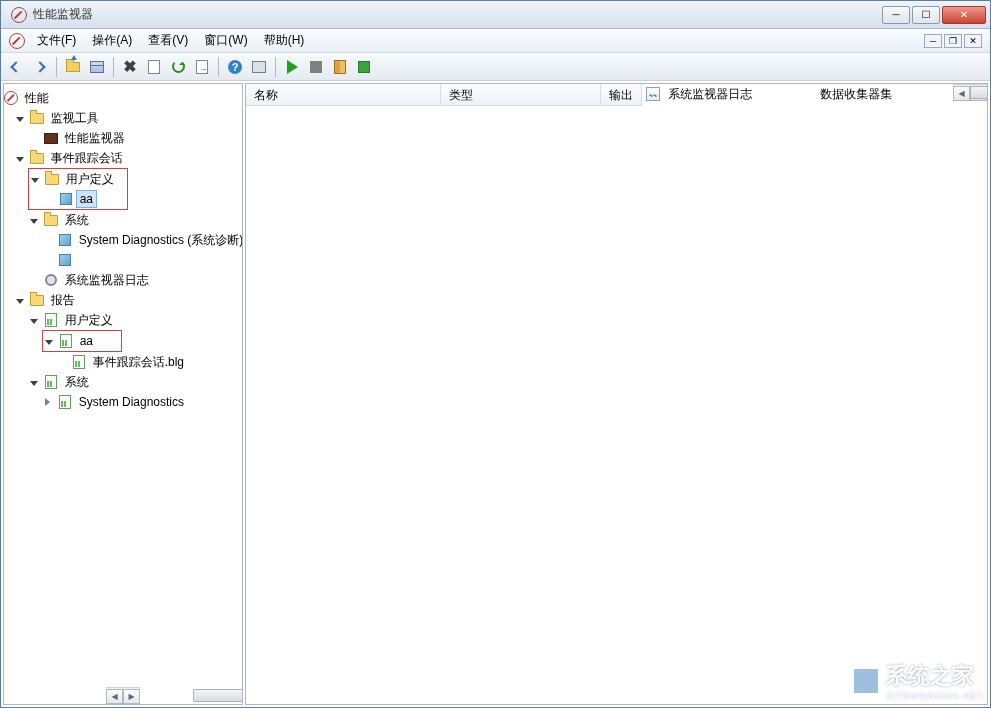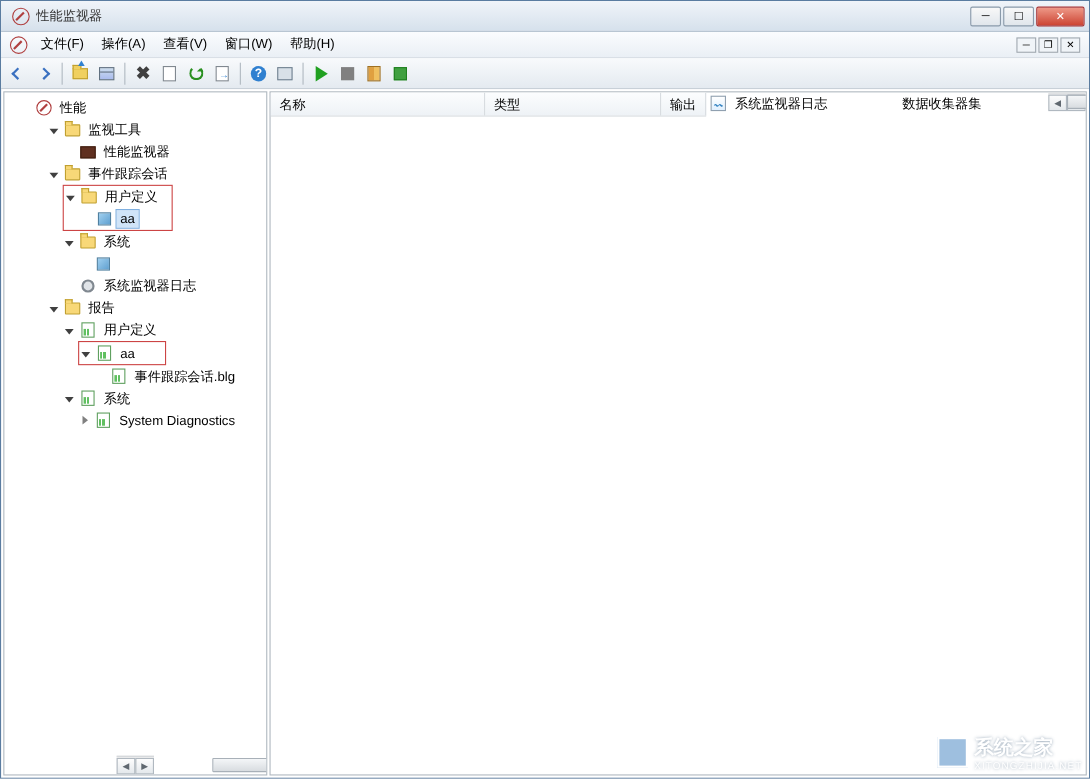--- a/index.html
+++ b/index.html
@@ -80,21 +80,21 @@
 .row-ico { width:16px; height:14px; margin-left:4px; border:1px solid #90a0b0; background:linear-gradient(#fff,#e0f0ff); display:flex; align-items:center; justify-content:center;}
 .row-ico::after{content:"〰"; font-size:8px; color:#3080c0;}
 
 .hscroll { height:17px; background:#f0f0f0; border-top:1px solid #d0d4d8; display:flex; align-items:center;}
 .sc-btn { width:17px; height:15px; background:linear-gradient(#fdfdfd,#e4e8ec); border:1px solid #b0b8c0; display:flex; align-items:center; justify-content:center; font-size:8px; color:#606870; cursor:pointer;}
 .sc-track{flex:1; height:15px; background:#efefef; position:relative;}
 .sc-thumb{position:absolute; top:0; height:13px; background:linear-gradient(#f4f6f8,#d8dce0); border:1px solid #a8b0b8; border-radius:1px;}
 
 .watermark { position:absolute; right:6px; bottom:6px; opacity:0.5; display:flex; align-items:center; gap:6px; color:#fff; text-shadow:0 0 3px #305070;}
 .wm-logo { width:28px; height:28px; border:2px solid #fff; background:#4080c0; position:relative;}
-.wm-text { font-size:18px; font-weight:bold;}
+.wm-text { font-size:22px; font-weight:bold;}
 .wm-sub { font-size:9px; letter-spacing:1px; display:block;}
 </style>
 </head>
 <body>
 
 <div class="window">
 
   <div class="titlebar">
     <span class="app-icon"></span>
     <span class="title">性能监视器</span>
@@ -235,20 +235,27 @@
           <span class="node-icon">
               <span class="folder-ico"></span>
             </span>
           <span class="node-label">系统</span>
         </div>
         <div class="tree-node ind3">
           <span class="expander"></span>
           <span class="node-icon">
               <span class="cube-ico"></span>
             </span>
+          <span class="node-label">System Diagnostics (系统诊断)</span>
+        </div>
+        <div class="tree-node ind3">
+          <span class="expander"></span>
+          <span class="node-icon">
+              <span class="cube-ico"></span>
+            </span>
         </div>
 
         <div class="tree-node ind2">
           <span class="expander"></span>
           <span class="node-icon">
               <span class="gear-ico"></span>
             </span>
           <span class="node-label">系统监视器日志</span>
         </div>
 

